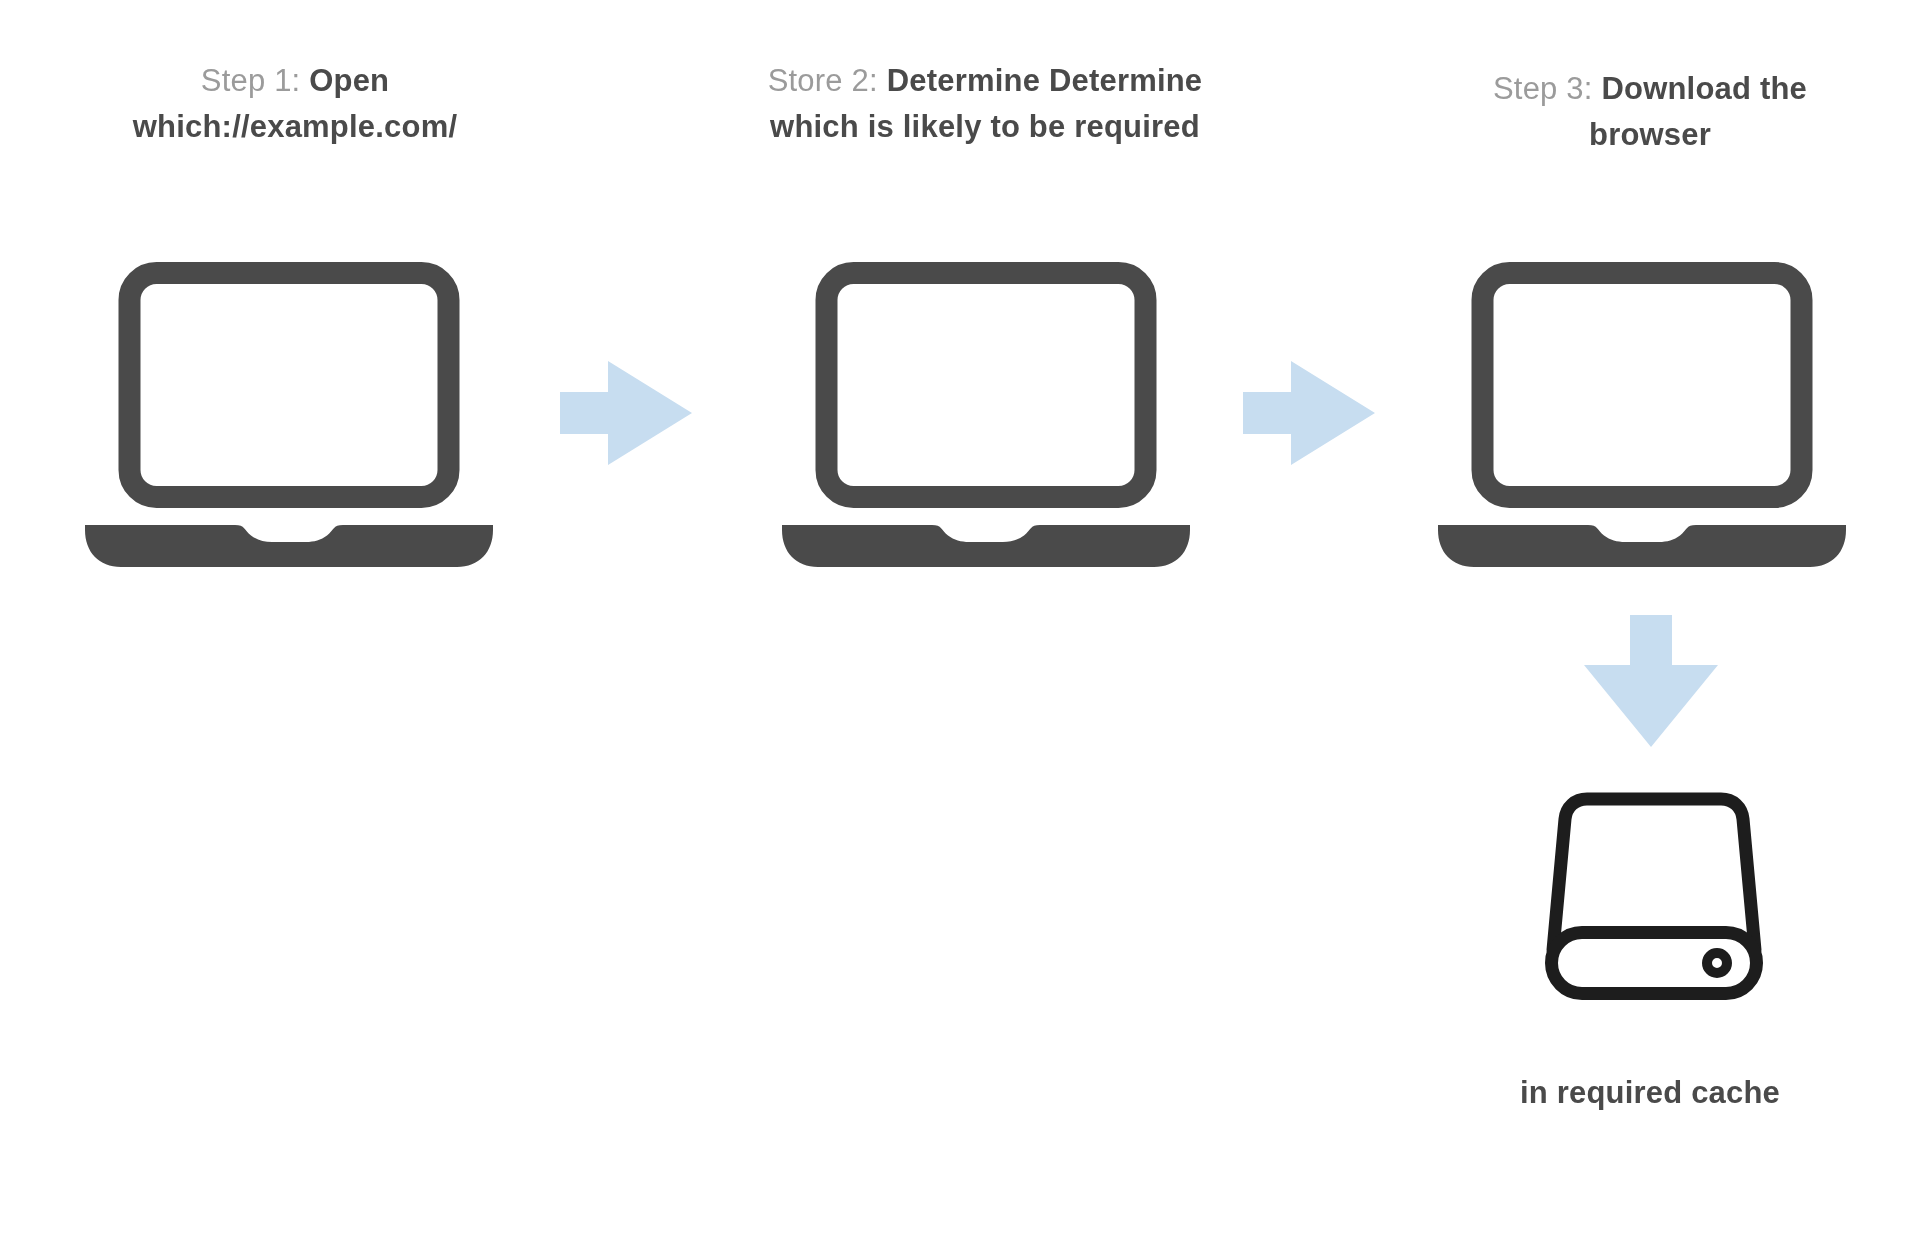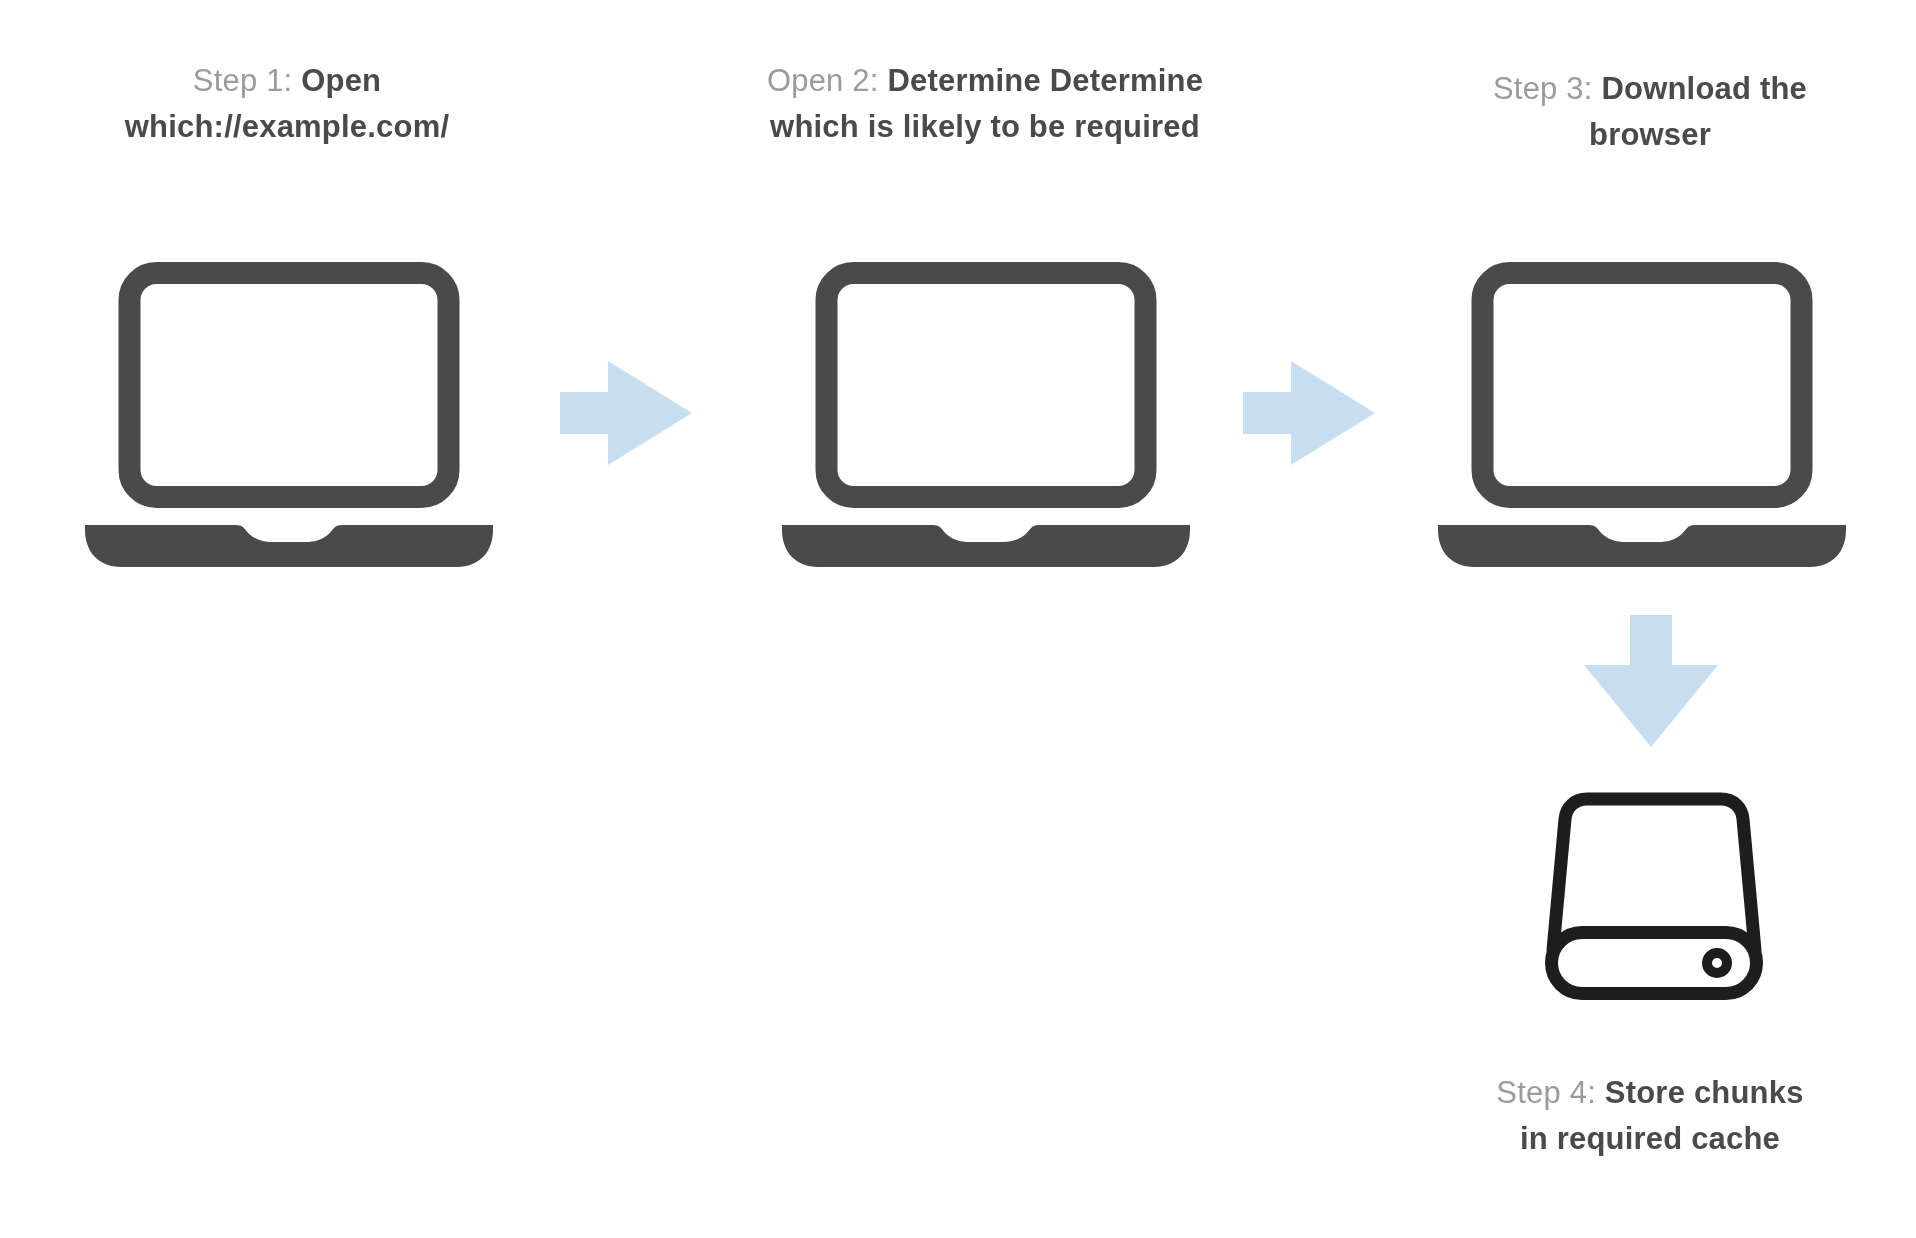--- a/index.html
+++ b/index.html
@@ -55,27 +55,27 @@
     fill: none;
     stroke: var(--drive, #1d1d1d);
     stroke-width: 10;
   }
 </style>
 </head>
 <body>
 
 <div class="canvas">
 
-  <div class="caption" style="left:17px; top:58px; width:540px;text-align:center;">
+  <div class="caption" style="left:25px; top:58px; width:540px;text-align:center;">
     <div><span class="cap-label">Step 1:</span> <span class="cap-title">Open</span></div>
     <div class="cap-title">which://example.com/</div>
   </div>
 
   <div class="caption" style="left:685px; top:58px; width:600px;">
-    <div><span class="cap-label">Open 2:</span> <span class="cap-title">Determine Determine</span></div>
+    <div><span class="cap-label">Store 2:</span> <span class="cap-title">Determine Determine</span></div>
     <div class="cap-title">which is likely to be required</div>
   </div>
 
   <div class="caption" style="left:1390px; top:58px; width:520px;margin-top:8px;">
     <div><span class="cap-label">Step 3:</span> <span class="cap-title">Download the</span></div>
     <div class="cap-title">browser</div>
   </div>
 
   <div class="icon" style="left:85px; top:262px;">
     <svg width="408" height="305" viewBox="0 0 408 305" aria-hidden="true">
@@ -118,17 +118,16 @@
 
   <div class="icon" style="left:1545px; top:792px;">
     <svg width="218" height="208" viewBox="0 0 218 208" aria-hidden="true">
       <path class="drive-stroke" d="M8,158 L20,27 C21.2,15 30,7 42,7 H176 C188,7 196.8,15 198,27 L210,158"></path>
       <rect class="drive-stroke" x="6.5" y="140.5" width="205" height="61" rx="30.5"></rect>
       <circle class="drive-led" cx="172" cy="171" r="10"></circle>
     </svg>
   </div>
 
   <div class="caption" style="left:1390px; top:1070px; width:520px;">
-    <div><span class="cap-label">Step 4:</span> <span class="cap-title">Store chunks</span></div>
     <div class="cap-title">in required cache</div>
   </div>
 
 </div>
 
 </body></html>

